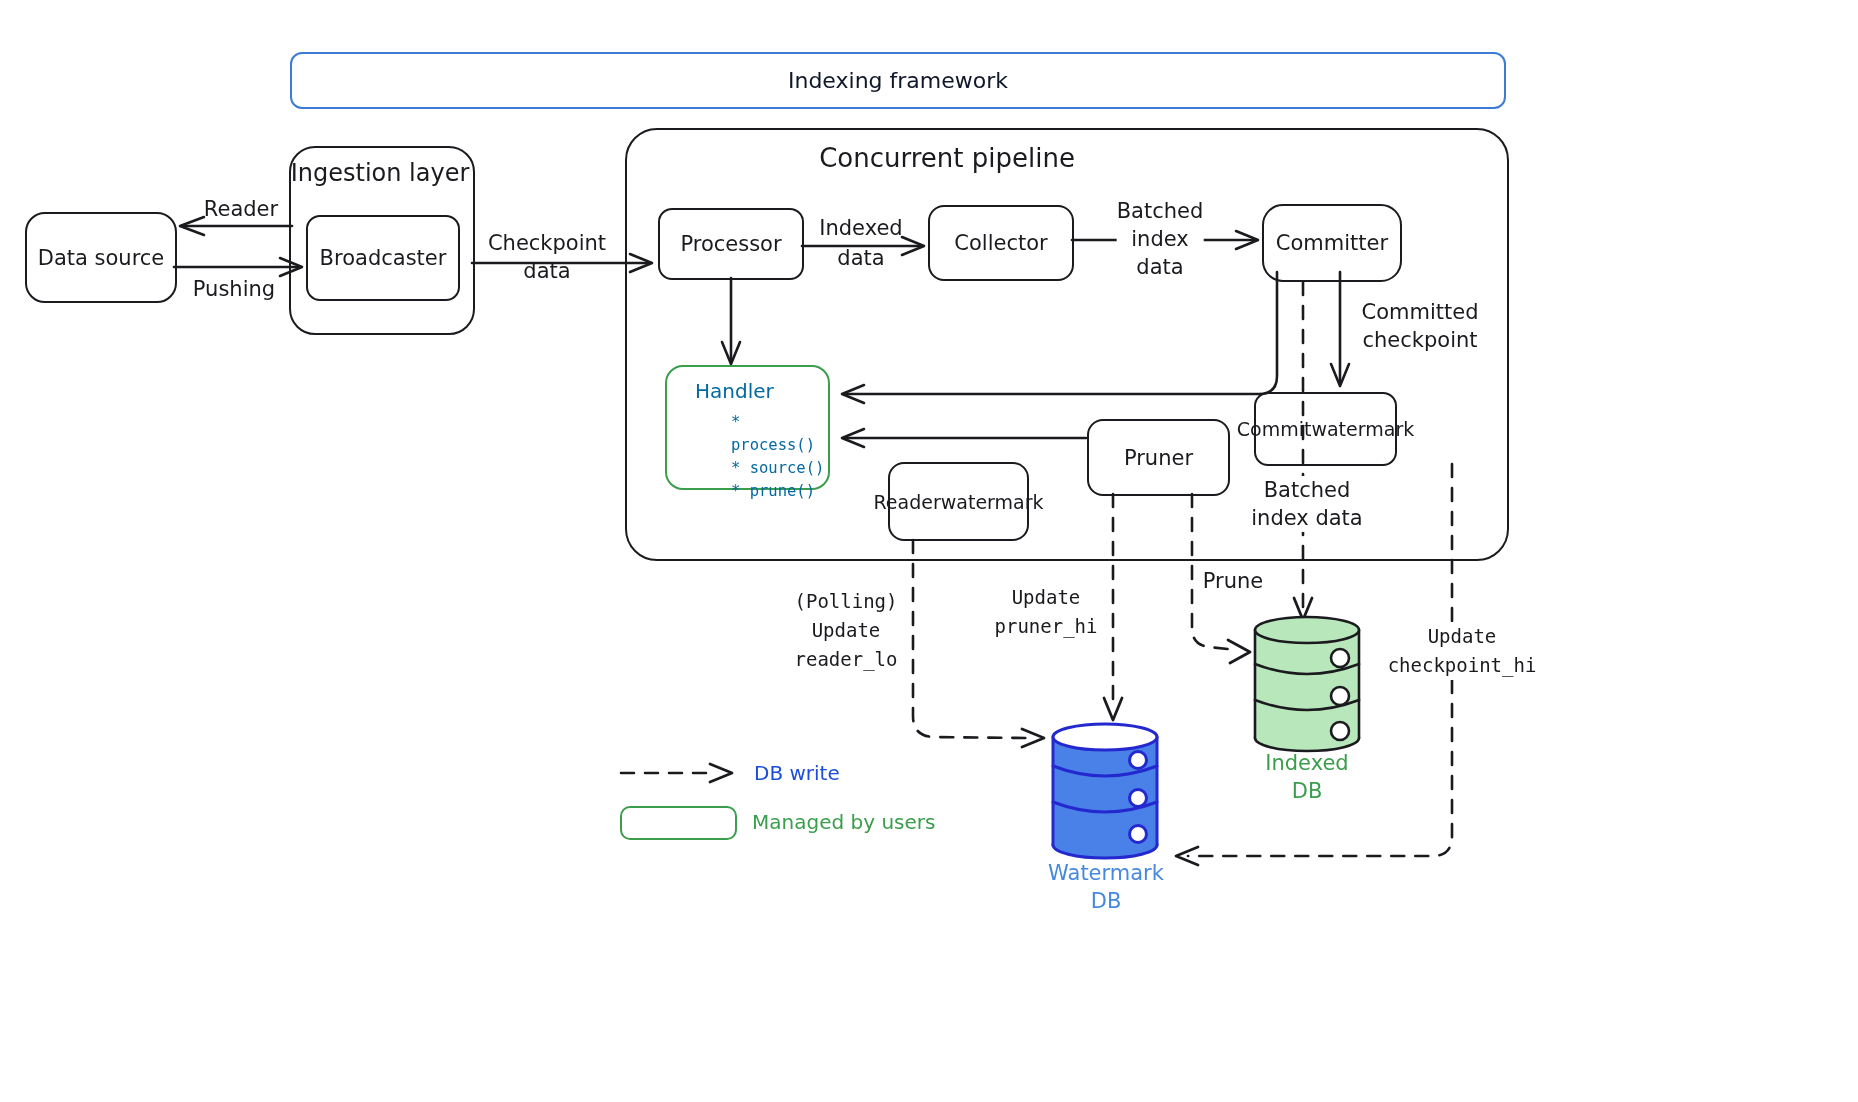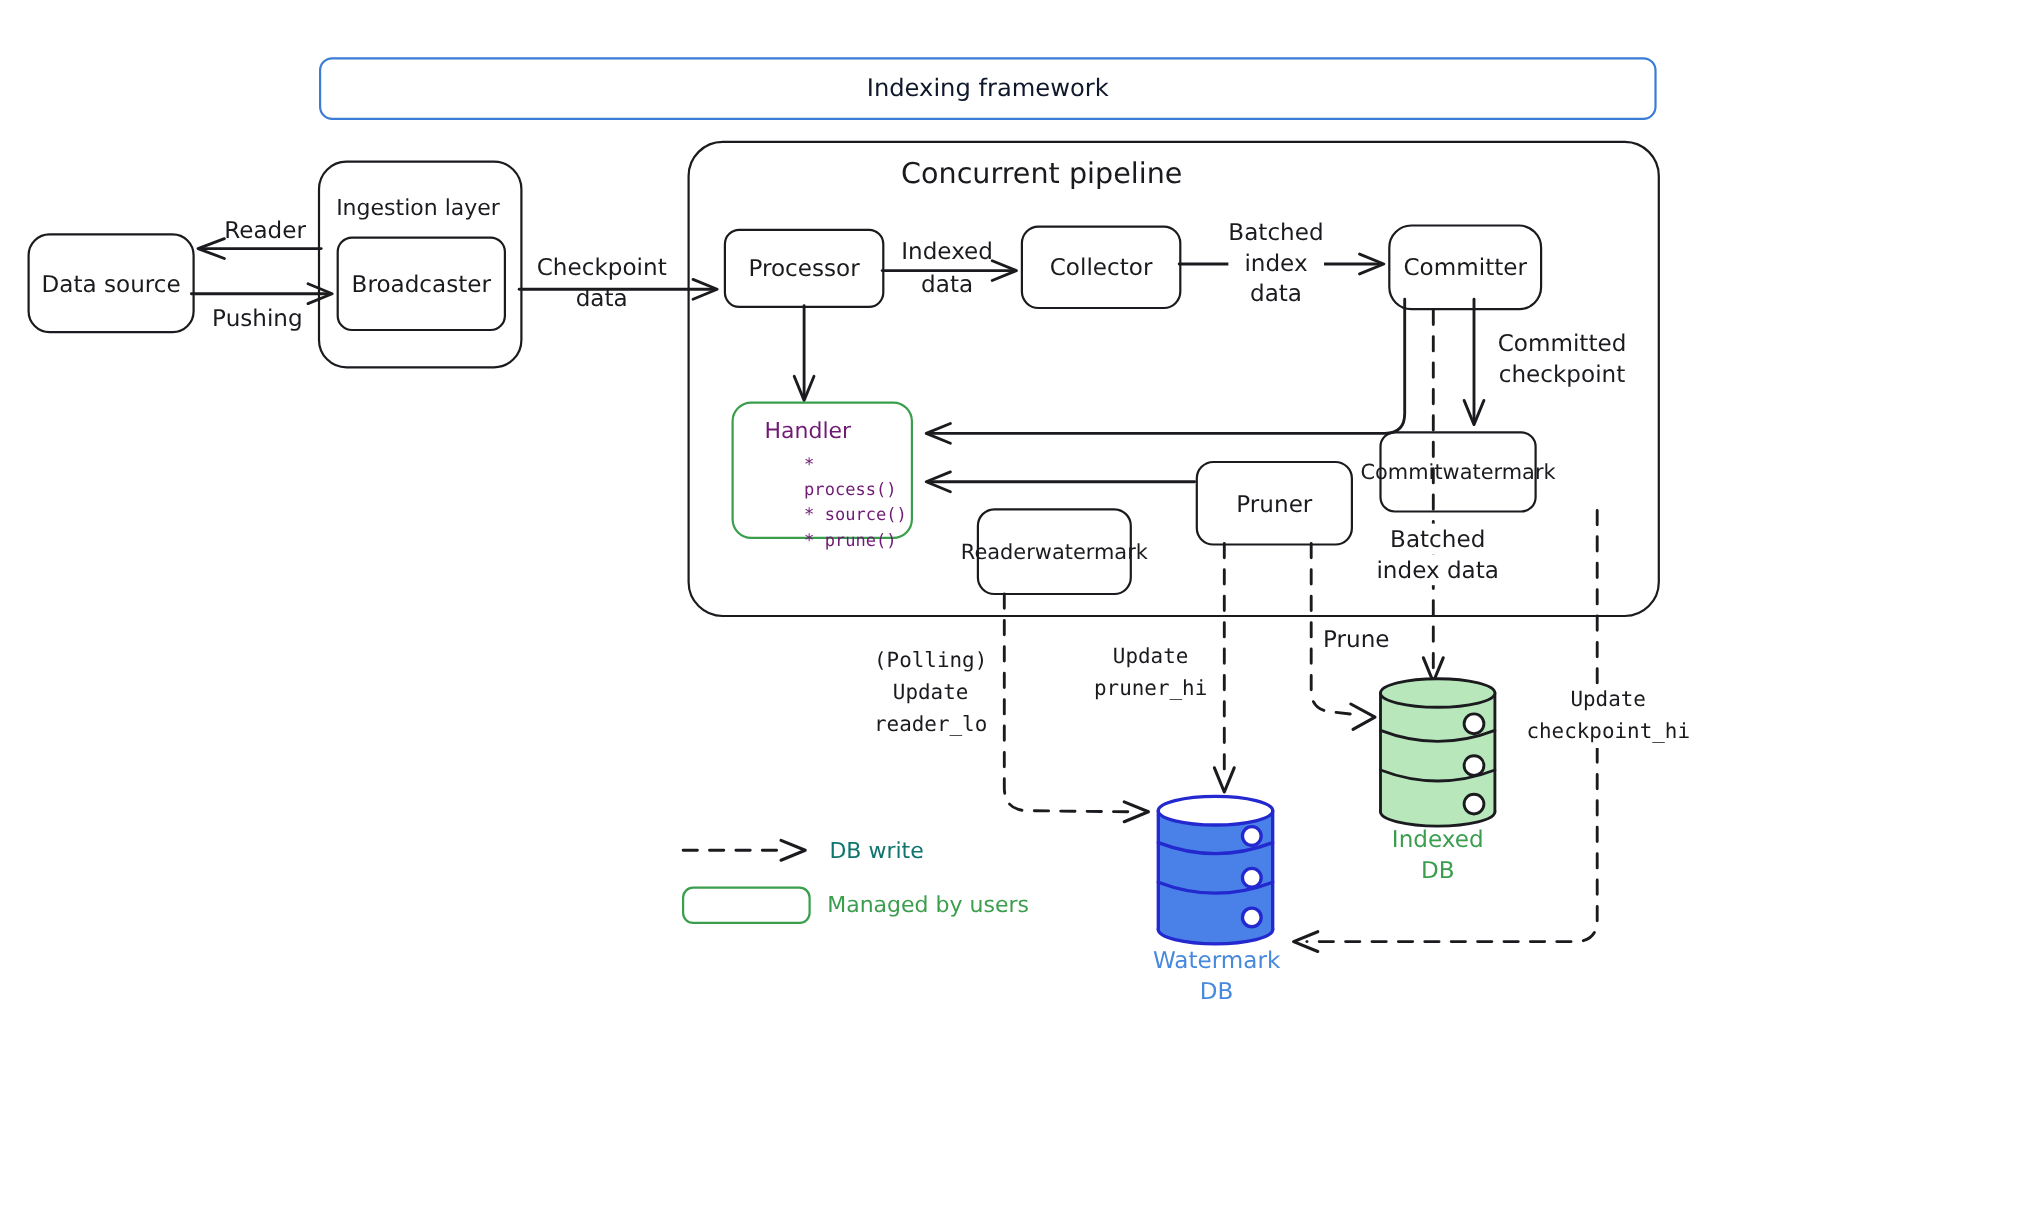--- a/index.html
+++ b/index.html
@@ -5,34 +5,34 @@
   html,body{margin:0;padding:0;background:#fff;}
   .canvas{position:relative;width:1858px;height:1102px;background:#ffffff;overflow:hidden;
           font-family:"DejaVu Sans",sans-serif;color:#1b1b1f;}
   svg.layer{position:absolute;left:0;top:0;}
   .node{position:absolute;border:2.6px solid #1b1b1f;border-radius:16px;background:transparent;
         display:flex;align-items:center;justify-content:center;text-align:center;
         font-size:21px;color:#1b1b1f;line-height:26px;}
   .lbl{position:absolute;transform:translate(-50%,-50%);text-align:center;white-space:nowrap;
        font-size:21px;color:#1b1b1f;line-height:28px;}
   .lbl-left{position:absolute;transform:translateY(-50%);text-align:left;white-space:nowrap;
-       font-size:20px;color:#0f766e;}
+       font-size:20px;color:#1d4ed8;}
   .mono{font-family:"DejaVu Sans Mono",monospace;font-size:19px;line-height:29px;}
   .bgmask{background:#ffffff;padding:0 4px;}
   .green{color:#3a9e4d;}
   .banner{position:absolute;left:290px;top:52px;width:1212px;height:53px;border:2.6px solid #3b7cd6;
           border-radius:12px;display:flex;align-items:center;justify-content:center;
           font-size:22px;color:#0f172a;}
   .pipeline{position:absolute;left:625px;top:128px;width:880px;height:429px;
             border:2.8px solid #1b1b1f;border-radius:32px;}
   .ingestion{position:absolute;left:289px;top:146px;width:182px;height:185px;
              border:2.6px solid #1b1b1f;border-radius:26px;}
   .handler{position:absolute;left:665px;top:365px;width:165px;height:125px;
            border:2.6px solid #3a9e4d;border-radius:18px;box-sizing:border-box;
-           padding:12px 0 0 28px;color:#701a75;}
+           padding:12px 0 0 28px;color:#0369a1;}
   .handler .ht{font-size:20px;margin-bottom:8px;}
   .handler .hm{font-family:"DejaVu Sans Mono",monospace;font-size:15.5px;line-height:23px;margin-left:36px;}
   .legendbox{position:absolute;left:620px;top:806px;width:113px;height:30px;
              border:2.6px solid #3a9e4d;border-radius:10px;}
   .small{font-size:19px;line-height:26px;}
 </style>
 </head>
 <body>
 
 <div class="canvas">
@@ -121,21 +121,21 @@
       <circle cx="1340" cy="696" r="9" fill="#ffffff"></circle>
       <circle cx="1340" cy="731" r="9" fill="#ffffff"></circle>
     </g>
   </svg>
 
   <div class="banner">
     <span>Indexing framework</span>
   </div>
 
   <div class="ingestion"></div>
-  <div class="lbl" style="left:380px;top:188px;font-size:20px">Ingestion layer</div>
+  <div class="lbl" style="left:380px;top:173px;font-size:24px">Ingestion layer</div>
 
   <div class="node" style="left:25px;top:212px;width:148px;height:87px;border-radius:20px">
     <span>Data source</span>
   </div>
 
   <div class="node" style="left:306px;top:215px;width:150px;height:82px;border-radius:14px">
     <span>Broadcaster</span>
   </div>
 
   <div class="pipeline"></div>

